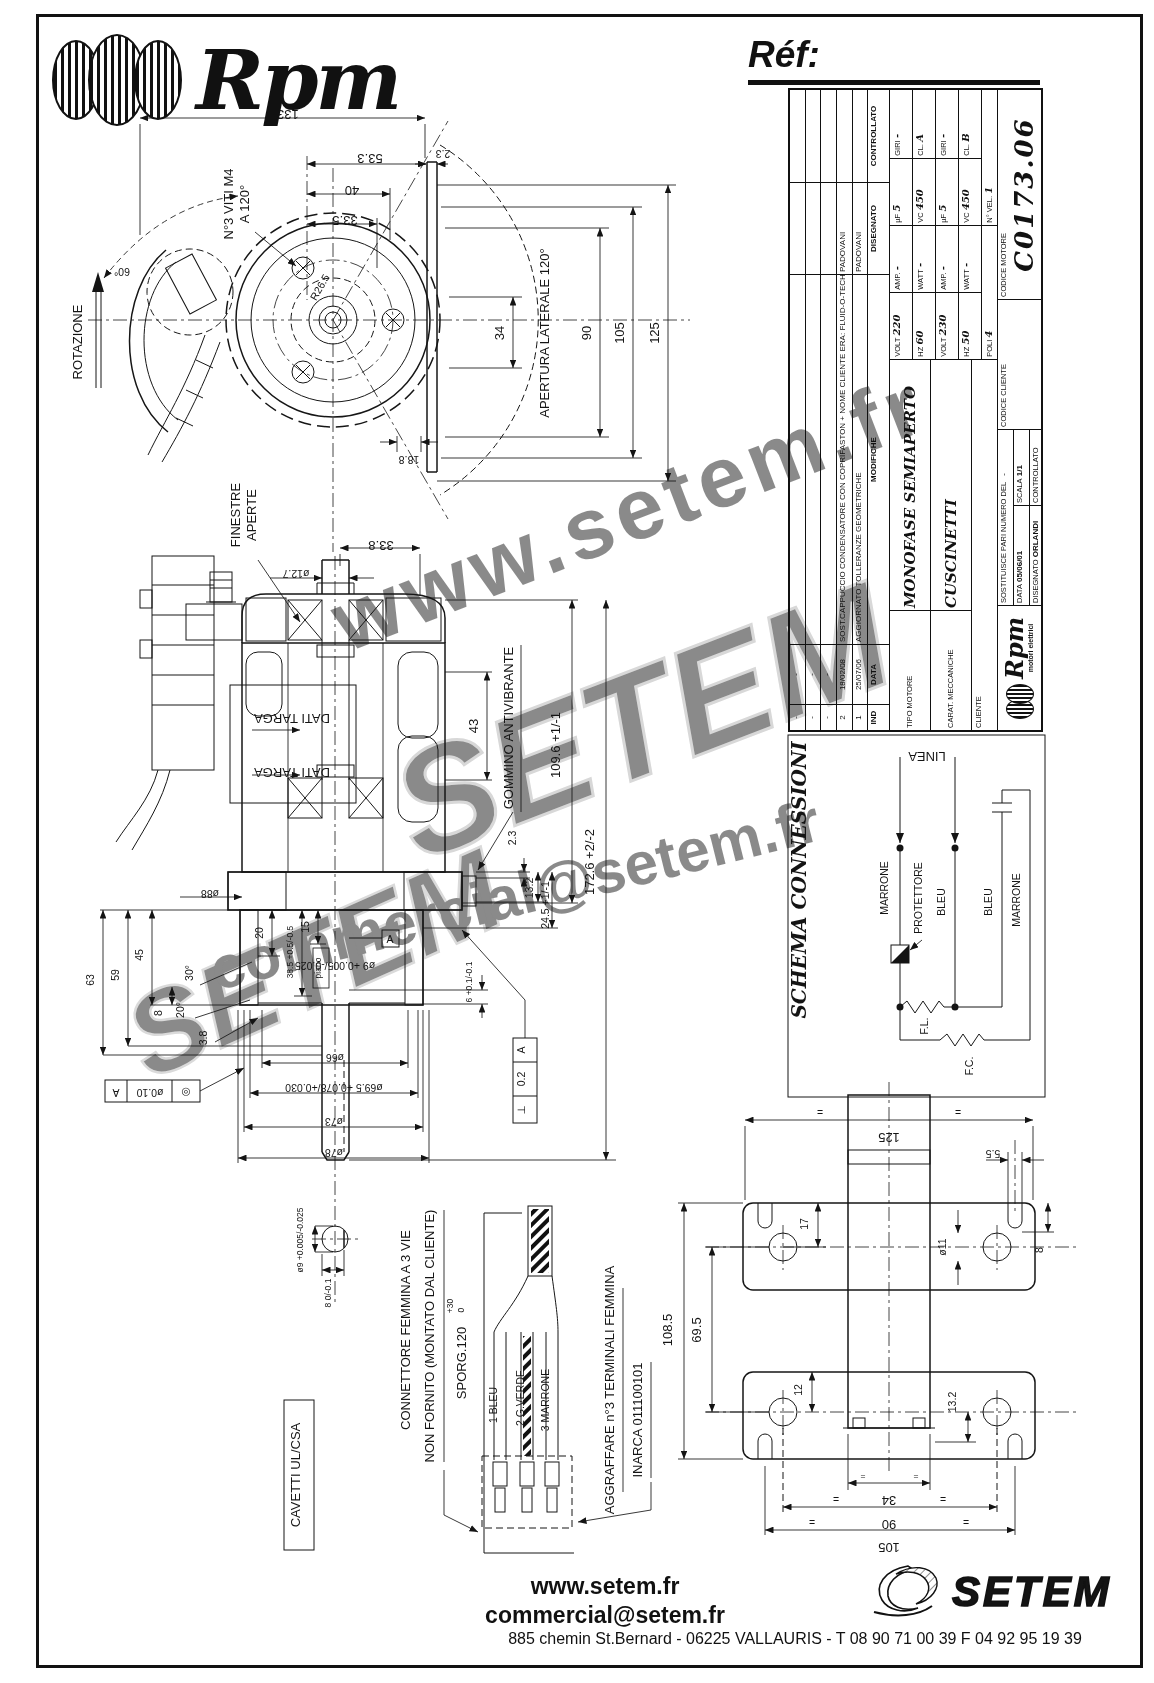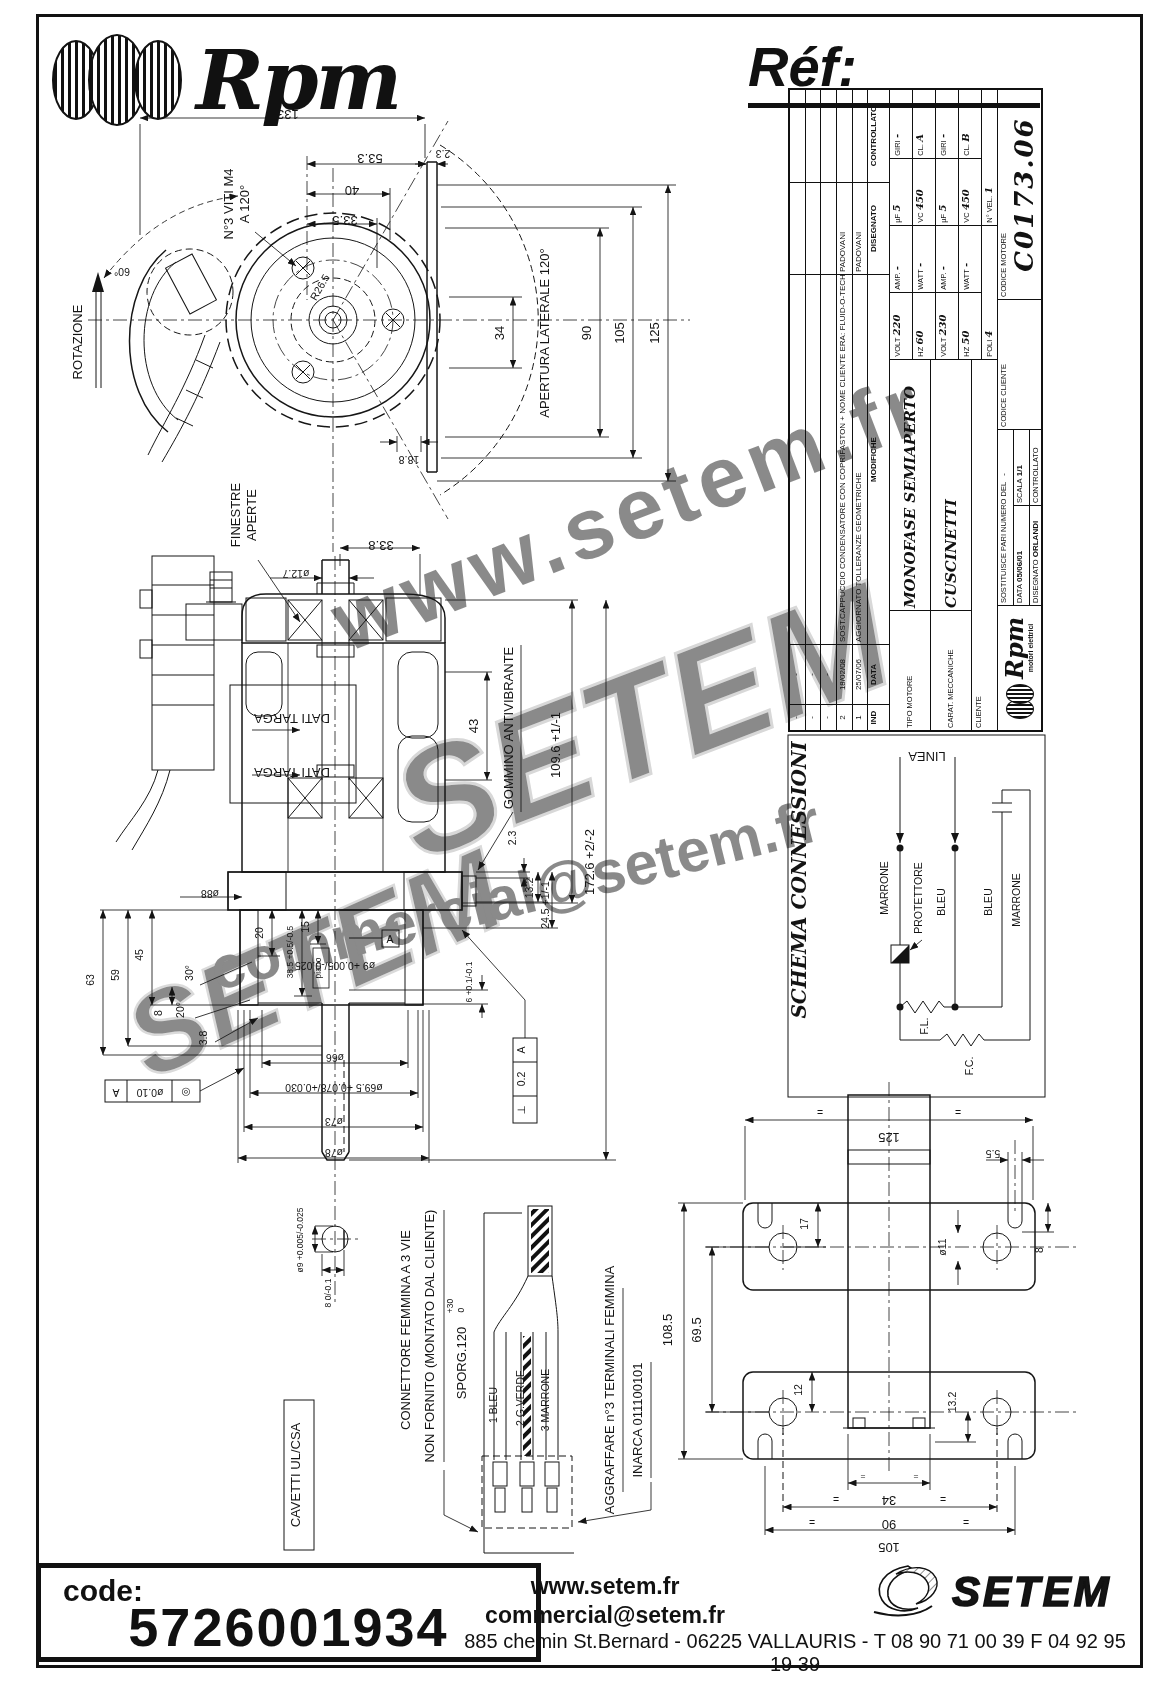--- a/index.html
+++ b/index.html
@@ -10,39 +10,39 @@
   .t{font-size:13px}.ts{font-size:10.5px}.tt{font-size:8.5px}
   .ti{font-family:"DejaVu Serif",serif;font-style:italic;}
   
   .logo{position:absolute;left:52px;top:34px;display:flex;align-items:center;}
   .coil{width:54px;height:88px;border:2.5px solid #111;border-radius:50%;
         background:repeating-linear-gradient(90deg,#111 0 3px,#fff 3px 7px);margin-right:-12px;}
   .coil.small{width:44px;height:76px;}
   .rpm-script{font-family:"DejaVu Serif",serif;font-style:italic;font-weight:bold;
         font-size:82px;line-height:1;margin-left:26px;letter-spacing:-3px;}
   .refbox{position:absolute;left:748px;top:34px;width:292px;}
-  .refline{display:flex;justify-content:space-between;font-style:italic;font-weight:bold;font-size:56px;}
+  .refline{display:flex;justify-content:space-between;font-style:italic;font-weight:bold;font-size:37px;}
   .refrule{height:5px;background:#111;margin-top:4px;}
   
   .tb-rot{position:absolute;left:788px;top:88px;width:255px;height:644px;}
   .tb{width:644px;height:255px;transform:translateY(644px) rotate(-90deg);transform-origin:0 0;
       border:2px solid #111;box-sizing:border-box;display:flex;flex-direction:column;font-size:8px;}
   .tb .rrow{display:flex;border-bottom:1px solid #111;}
   .tb .cell{border-right:1px solid #111;box-sizing:border-box;padding:1px 2px;overflow:hidden;white-space:nowrap;}
   .tb .cell:last-child{border-right:none;}
   .lab{font-size:7.5px;}
   .val{font-family:"DejaVu Serif",serif;font-style:italic;font-size:10px;font-weight:bold;}
   .mini-coil{width:18px;height:26px;border:1.5px solid #111;border-radius:50%;
         background:repeating-linear-gradient(90deg,#111 0 2px,#fff 2px 4px);display:inline-block;margin-right:-5px;}
   
   .codebox{position:absolute;left:36px;top:1563px;width:505px;height:99px;border:5px solid #111;box-sizing:border-box;background:#fff;}
   .codebox .cl1{font-weight:bold;font-size:30px;margin:6px 0 0 22px;}
   .codebox .cl2{font-weight:bold;font-size:54px;text-align:center;margin-top:-12px;letter-spacing:2px;}
   .web{position:absolute;left:455px;top:1572px;width:300px;text-align:center;font-weight:bold;font-size:23px;line-height:1.25;}
-  .addr{position:absolute;left:455px;top:1630px;width:680px;text-align:center;font-size:20px;}
+  .addr{position:absolute;left:455px;top:1630px;width:680px;text-align:center;font-size:16px;}
   .setemlogo{position:absolute;left:866px;top:1560px;width:272px;height:62px;}
 </style>
 </head>
 <body>
 
 <div class="page">
   <div class="frame"></div>
 
   <svg width="1154" height="1683" viewBox="0 0 1154 1683" style="position:absolute;left:0;top:0">
     <defs>
@@ -687,24 +687,20 @@
         </div>
         <div class="cell lab" style="width:130px">CODICE CLIENTE</div>
         <div style="flex:1;display:flex;flex-direction:column;align-items:center">
           <span class="lab" style="align-self:flex-start;padding:1px 2px">CODICE MOTORE</span>
           <span class="ti" style="font-size:26px;font-weight:bold;letter-spacing:2px">C0173.06</span>
         </div>
       </div>
     </div>
   </div>
 
-  <div class="codebox">
-    <div class="cl1">code:</div>
-    <div class="cl2">5726001934</div>
-  </div>
   <div class="web">
     <div>www.setem.fr</div>
     <div>commercial@setem.fr</div>
   </div>
   <div class="addr">885 chemin St.Bernard  -  06225 VALLAURIS  -  T 08 90 71 00 39   F 04 92 95 19 39</div>
   <svg class="setemlogo" viewBox="0 0 272 62">
     <path d="M42,6 C18,10 8,26 16,40 C22,50 38,54 52,48 C36,52 24,46 22,36 C20,24 30,12 48,10 Z" fill="#fff" stroke="#111" stroke-width="1.6"></path>
     <path d="M30,14 C46,4 64,6 70,18 C74,28 66,40 50,44 C62,38 66,28 60,20 C54,12 42,10 30,14 Z" fill="url(#hp)" stroke="#111" stroke-width="1.4"></path>
     <path d="M8,52 C30,58 52,56 66,46" fill="none" stroke="#111" stroke-width="2"></path>
     <text x="86" y="46" font-size="42" font-style="italic" font-weight="bold" fill="#fff" stroke="#111" stroke-width="1.6" letter-spacing="3">SETEM</text>

